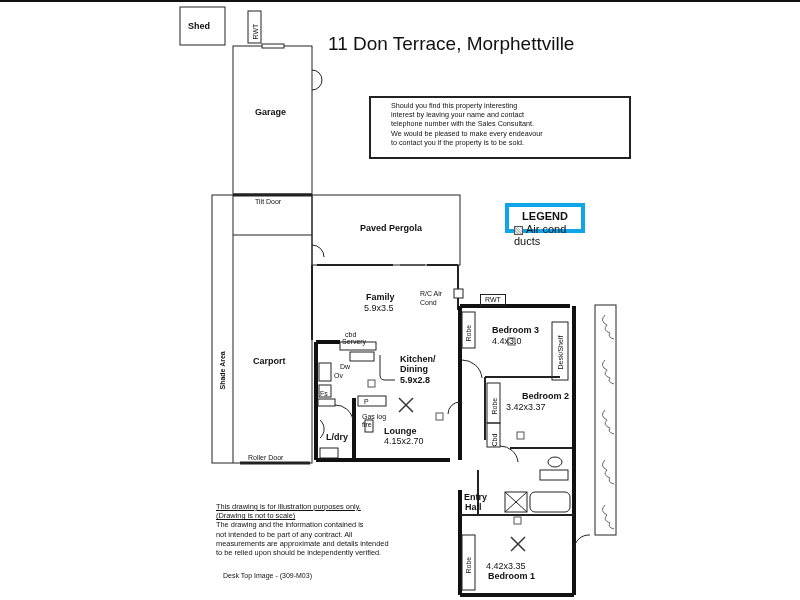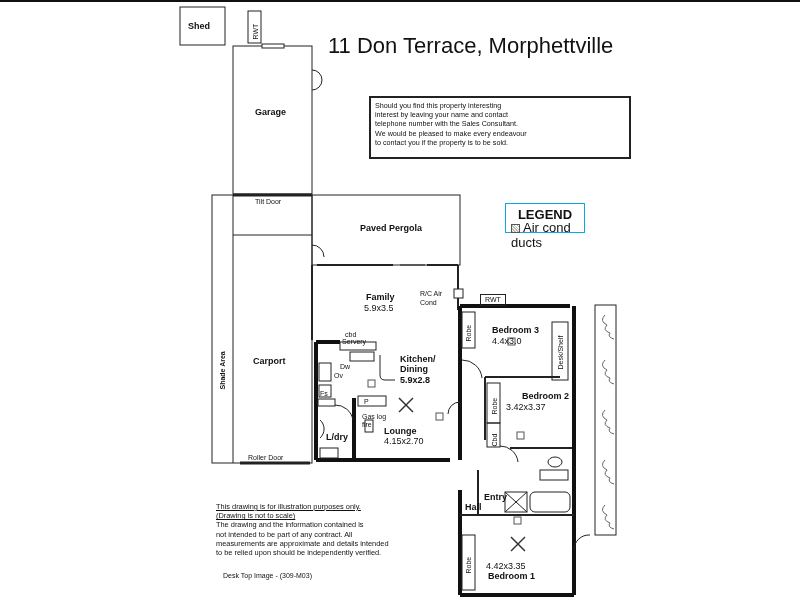--- a/index.html
+++ b/index.html
@@ -2,23 +2,23 @@
 <html><head>
 <meta charset="utf-8">
 <style>
   html,body{margin:0;padding:0;background:#fff;}
   body{width:800px;height:600px;position:relative;overflow:hidden;font-family:"Liberation Sans",sans-serif;color:#111;}
   .topbar{position:absolute;left:0;top:0;width:800px;height:2px;background:#111;}
   svg.plan{position:absolute;left:0;top:0;width:800px;height:600px;}
   .lbl{position:absolute;font-weight:bold;font-size:9px;line-height:11px;text-align:center;white-space:nowrap;}
   .sm{position:absolute;font-size:7px;line-height:8px;white-space:nowrap;}
   .vert{position:absolute;font-size:7px;transform:rotate(-90deg);transform-origin:center center;white-space:nowrap;}
-  .title{position:absolute;left:328px;top:33px;font-size:22px;white-space:nowrap;}
-  .notice{position:absolute;left:369px;top:96px;width:262px;height:63px;border:2px solid #222;box-sizing:border-box;padding:3px 4px;font-size:7.2px;line-height:9.2px;}
-  .legend{position:absolute;left:505px;top:203px;width:80px;height:30px;border:1px solid #0ea5e9;box-sizing:border-box;font-size:13px;}
+  .title{position:absolute;left:328px;top:33px;font-size:19px;white-space:nowrap;}
+  .notice{position:absolute;left:369px;top:96px;width:262px;height:63px;border:2px solid #222;box-sizing:border-box;padding:3px 20px;font-size:7.2px;line-height:9.2px;}
+  .legend{position:absolute;left:505px;top:203px;width:80px;height:30px;border:4px solid #0ea5e9;box-sizing:border-box;font-size:11px;}
   .legend .lt{position:absolute;left:0;width:100%;top:3px;text-align:center;font-weight:bold;}
   .legend .li{position:absolute;left:5px;top:16px;}
   .duct{display:inline-block;width:7px;height:7px;border:1px solid #555;background:repeating-linear-gradient(45deg,#bbb 0 1px,#fff 1px 2px);vertical-align:middle;margin-right:3px;}
   .disc{position:absolute;left:216px;top:502px;font-size:7.4px;line-height:9.2px;}
   .disc .u{text-decoration:underline;}
   .credit{position:absolute;left:223px;top:572px;font-size:7px;}
 </style>
 </head>
 <body>
 
@@ -167,21 +167,21 @@
 <div class="lbl" style="left:384px;top:436px;text-align:left;font-weight:normal;">4.15x2.70</div>
 <div class="lbl" style="left:326px;top:432px;">L/dry</div>
 <div class="vert" style="left:456px;top:326px;width:24px;">Robe</div>
 <div class="lbl" style="left:492px;top:325px;text-align:left;">Bedroom 3</div>
 <div class="lbl" style="left:492px;top:336px;text-align:left;font-weight:normal;">4.4x3.0</div>
 <div class="vert" style="left:540px;top:346px;width:40px;">Desk/Shelf</div>
 <div class="vert" style="left:482px;top:399px;width:24px;">Robe</div>
 <div class="lbl" style="left:506px;top:391px;text-align:right;padding-left:16px;">Bedroom 2</div>
 <div class="lbl" style="left:506px;top:402px;text-align:right;font-weight:normal;">3.42x3.37</div>
 <div class="vert" style="left:482px;top:431px;width:24px;">Cbd</div>
-<div class="lbl" style="left:460px;top:492px;text-align:left;padding-left:24px;">Entry</div>
+<div class="lbl" style="left:440px;top:492px;text-align:left;padding-left:24px;">Entry</div>
 <div class="lbl" style="left:465px;top:502px;text-align:left;">Hall</div>
 <div class="lbl" style="left:488px;top:527px;text-align:left;margin-top:44px;">Bedroom 1</div>
 <div class="lbl" style="left:486px;top:561px;text-align:left;font-weight:normal;">4.42x3.35</div>
 <div class="vert" style="left:456px;top:558px;width:24px;">Robe</div>
 
 <div class="disc">
   <div class="u">This drawing is for illustration purposes only.</div>
   <div class="u">(Drawing is not to scale)</div>
   <div>The drawing and the information contained is</div>
   <div>not intended to be part of any contract.  All</div>

